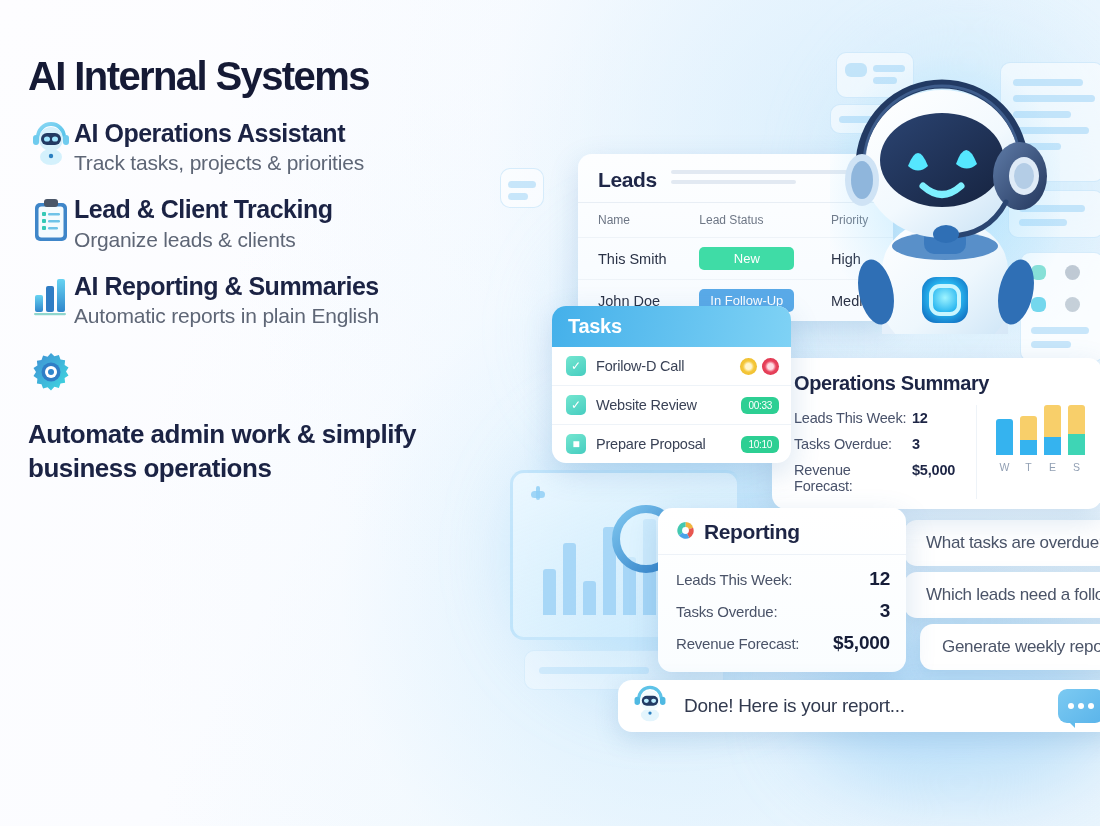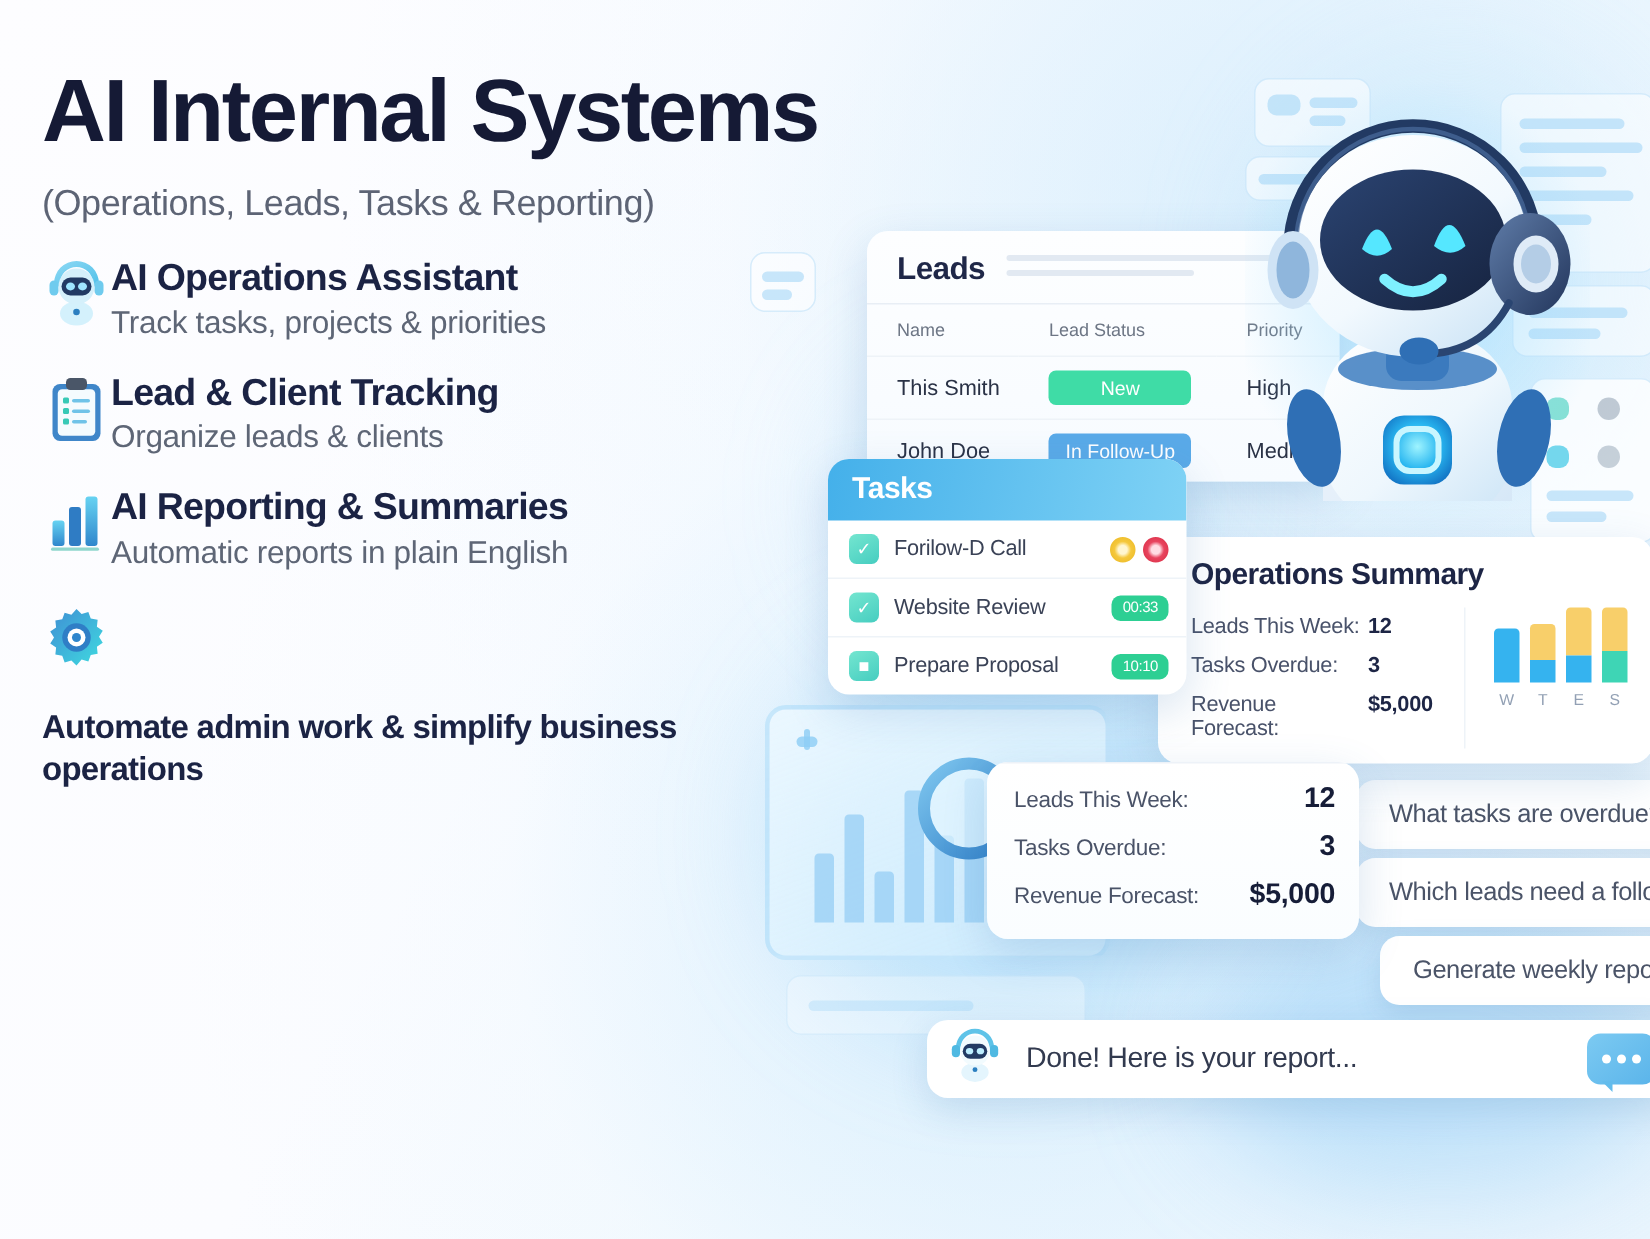--- a/index.html
+++ b/index.html
@@ -9,38 +9,38 @@
     background:
       radial-gradient(circle at 78% 18%, rgba(210,235,252,0.75) 0%, rgba(232,245,254,0.25) 34%, rgba(255,255,255,0) 58%),
       radial-gradient(circle at 62% 72%, rgba(196,230,252,0.6) 0%, rgba(235,247,255,0.2) 38%, rgba(255,255,255,0) 62%),
       linear-gradient(118deg,#fdfdff 0%,#fbfcff 38%,#f2f9fe 62%,#eaf5fd 100%);
     position:relative;
   }
 
   
   .left { position:absolute; left:28px; top:44px; width:560px; z-index:30; }
 
-  .headline { font-size:59px; line-height:1.04; font-weight:bold; color:#151a35;
-              letter-spacing:-1.6px; }
+  .headline { font-size:40px; line-height:1.04; font-weight:bold; color:#151a35;
+              letter-spacing:-1.6px;margin-top:12px; }
   .headline .accent { color:#2f86cc; }
   .subhead { margin-top:17px; font-size:24px; color:#5d6475; letter-spacing:-0.3px; }
 
   .build-title { margin-top:46px; font-size:26px; font-weight:bold; color:#151a35;
                  letter-spacing:-0.5px; }
 
   .features { margin-top:21px; }
   .feature { display:flex; align-items:flex-start; margin-bottom:20px; }
   .feat-icon { width:46px; height:50px; flex:0 0 46px; display:flex;
                align-items:center; justify-content:center; }
   .feat-text { padding-top:1px; }
   .feat-title { font-size:25px; font-weight:bold; color:#1b2344; letter-spacing:-0.5px;
                 line-height:1.1; }
   .feat-sub { font-size:21px; color:#5e6676; margin-top:4px; letter-spacing:-0.2px; }
 
-  .tagline { margin-top:20px; font-size:22px; font-weight:bold; color:#1b2344;
+  .tagline { margin-top:20px; font-size:26px; font-weight:bold; color:#1b2344;
              line-height:1.3; letter-spacing:-0.5px; max-width:440px; }
 
   
   .collage { position:absolute; left:500px; top:0; width:600px; height:826px; }
 
   
   .blob { position:absolute; border-radius:50%; filter:blur(38px); }
   .blob1 { left:20px; top:420px; width:300px; height:270px; background:rgba(150,210,248,0.42); }
   .blob2 { left:300px; top:600px; width:320px; height:200px; background:rgba(126,196,245,0.40); }
   .blob3 { left:60px; top:230px; width:240px; height:200px; background:rgba(168,219,250,0.30); }
@@ -163,21 +163,20 @@
 </style>
 </head>
 <body>
 
 <div class="left">
 
   <div class="headline">
     <div>AI Internal Systems</div>
   </div>
 
-  <div class="subhead">(Operations, Leads, Tasks &amp; Reporting)</div>
 
 
   <div class="features">
 
     <div class="feature">
       <div class="feat-icon">
         <svg width="44" height="48" viewBox="0 0 44 48">
           <defs>
               <linearGradient id="rg1" x1="0" y1="0" x2="1" y2="1">
             <stop offset="0%" stop-color="#8fd9f5"></stop>
@@ -422,20 +421,33 @@
             <span>W</span>
             <span>T</span>
             <span>E</span>
             <span>S</span>
           </div>
       </div>
     </div>
   </div>
 
   <div class="panel reporting">
+    <div class="rep-head">
+      <span>
+        <svg width="19" height="19" viewBox="0 0 20 20">
+          <circle cx="10" cy="10" r="9" fill="#f2f5f8"></circle>
+          <path d="M10 10 L10 1 A9 9 0 0 1 18 7 Z" fill="#f2b33d"></path>
+          <path d="M10 10 L18 7 A9 9 0 0 1 14 18 Z" fill="#e8564f"></path>
+          <path d="M10 10 L14 18 A9 9 0 0 1 3 15 Z" fill="#4aa3e8"></path>
+          <path d="M10 10 L3 15 A9 9 0 0 1 10 1 Z" fill="#43c9b0"></path>
+          <circle cx="10" cy="10" r="3.6" fill="#fff"></circle>
+        </svg>
+      </span>
+      <span class="rep-title">Reporting</span>
+    </div>
     <div class="rep-div"></div>
     <div class="rep-rows">
       <div class="rep-row">
         <span class="lbl">Leads This Week:</span>
         <span class="val">12</span>
       </div>
       <div class="rep-row">
         <span class="lbl">Tasks Overdue:</span>
         <span class="val">3</span>
       </div>

